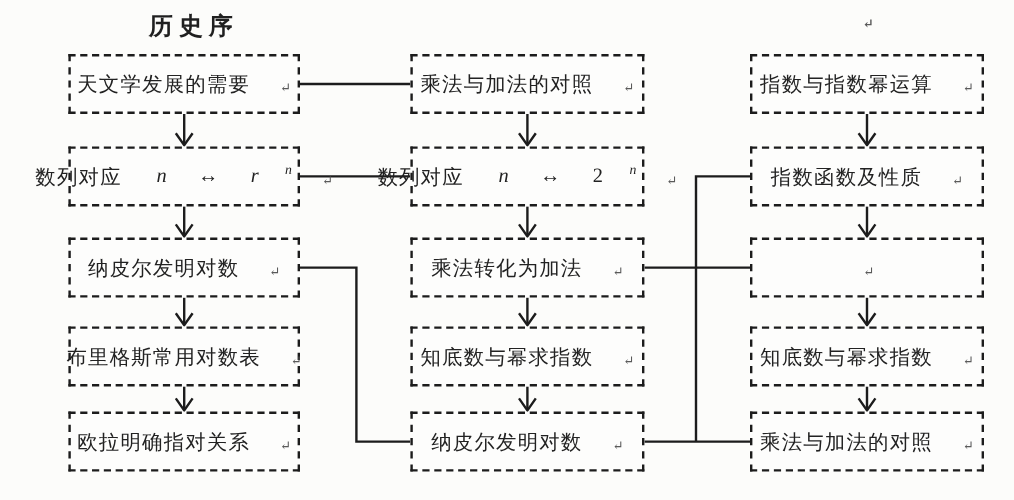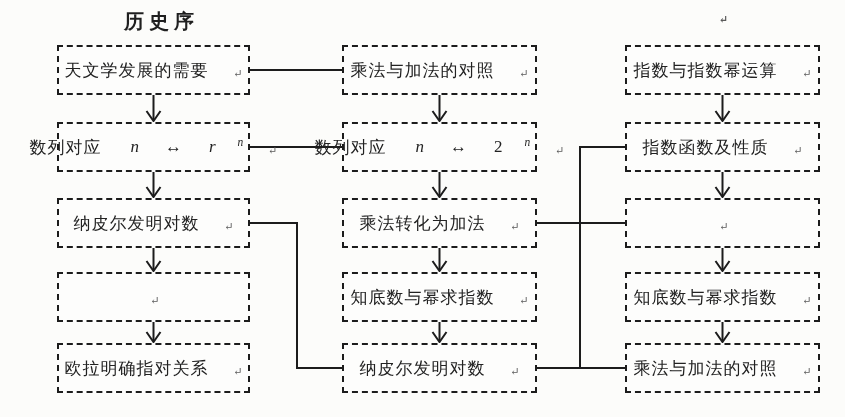--- a/index.html
+++ b/index.html
@@ -112,20 +112,21 @@
       <span class="mrel">↔</span>
       <span class="mbase-it">r</span>
       <span class="msup">n</span>
       <span class="pmark">↵</span>
   </div>
   <div class="box cl r3">
     <span>纳皮尔发明对数</span>
       <span class="pmark">↵</span>
   </div>
   <div class="box cl r4">
+    <span>布里格斯常用对数表</span>
       <span class="pmark">↵</span>
   </div>
   <div class="box cl r5">
     <span>欧拉明确指对关系</span>
       <span class="pmark">↵</span>
   </div>
 
   <div class="box cm r1">
     <span>乘法与加法的对照</span>
       <span class="pmark">↵</span>

